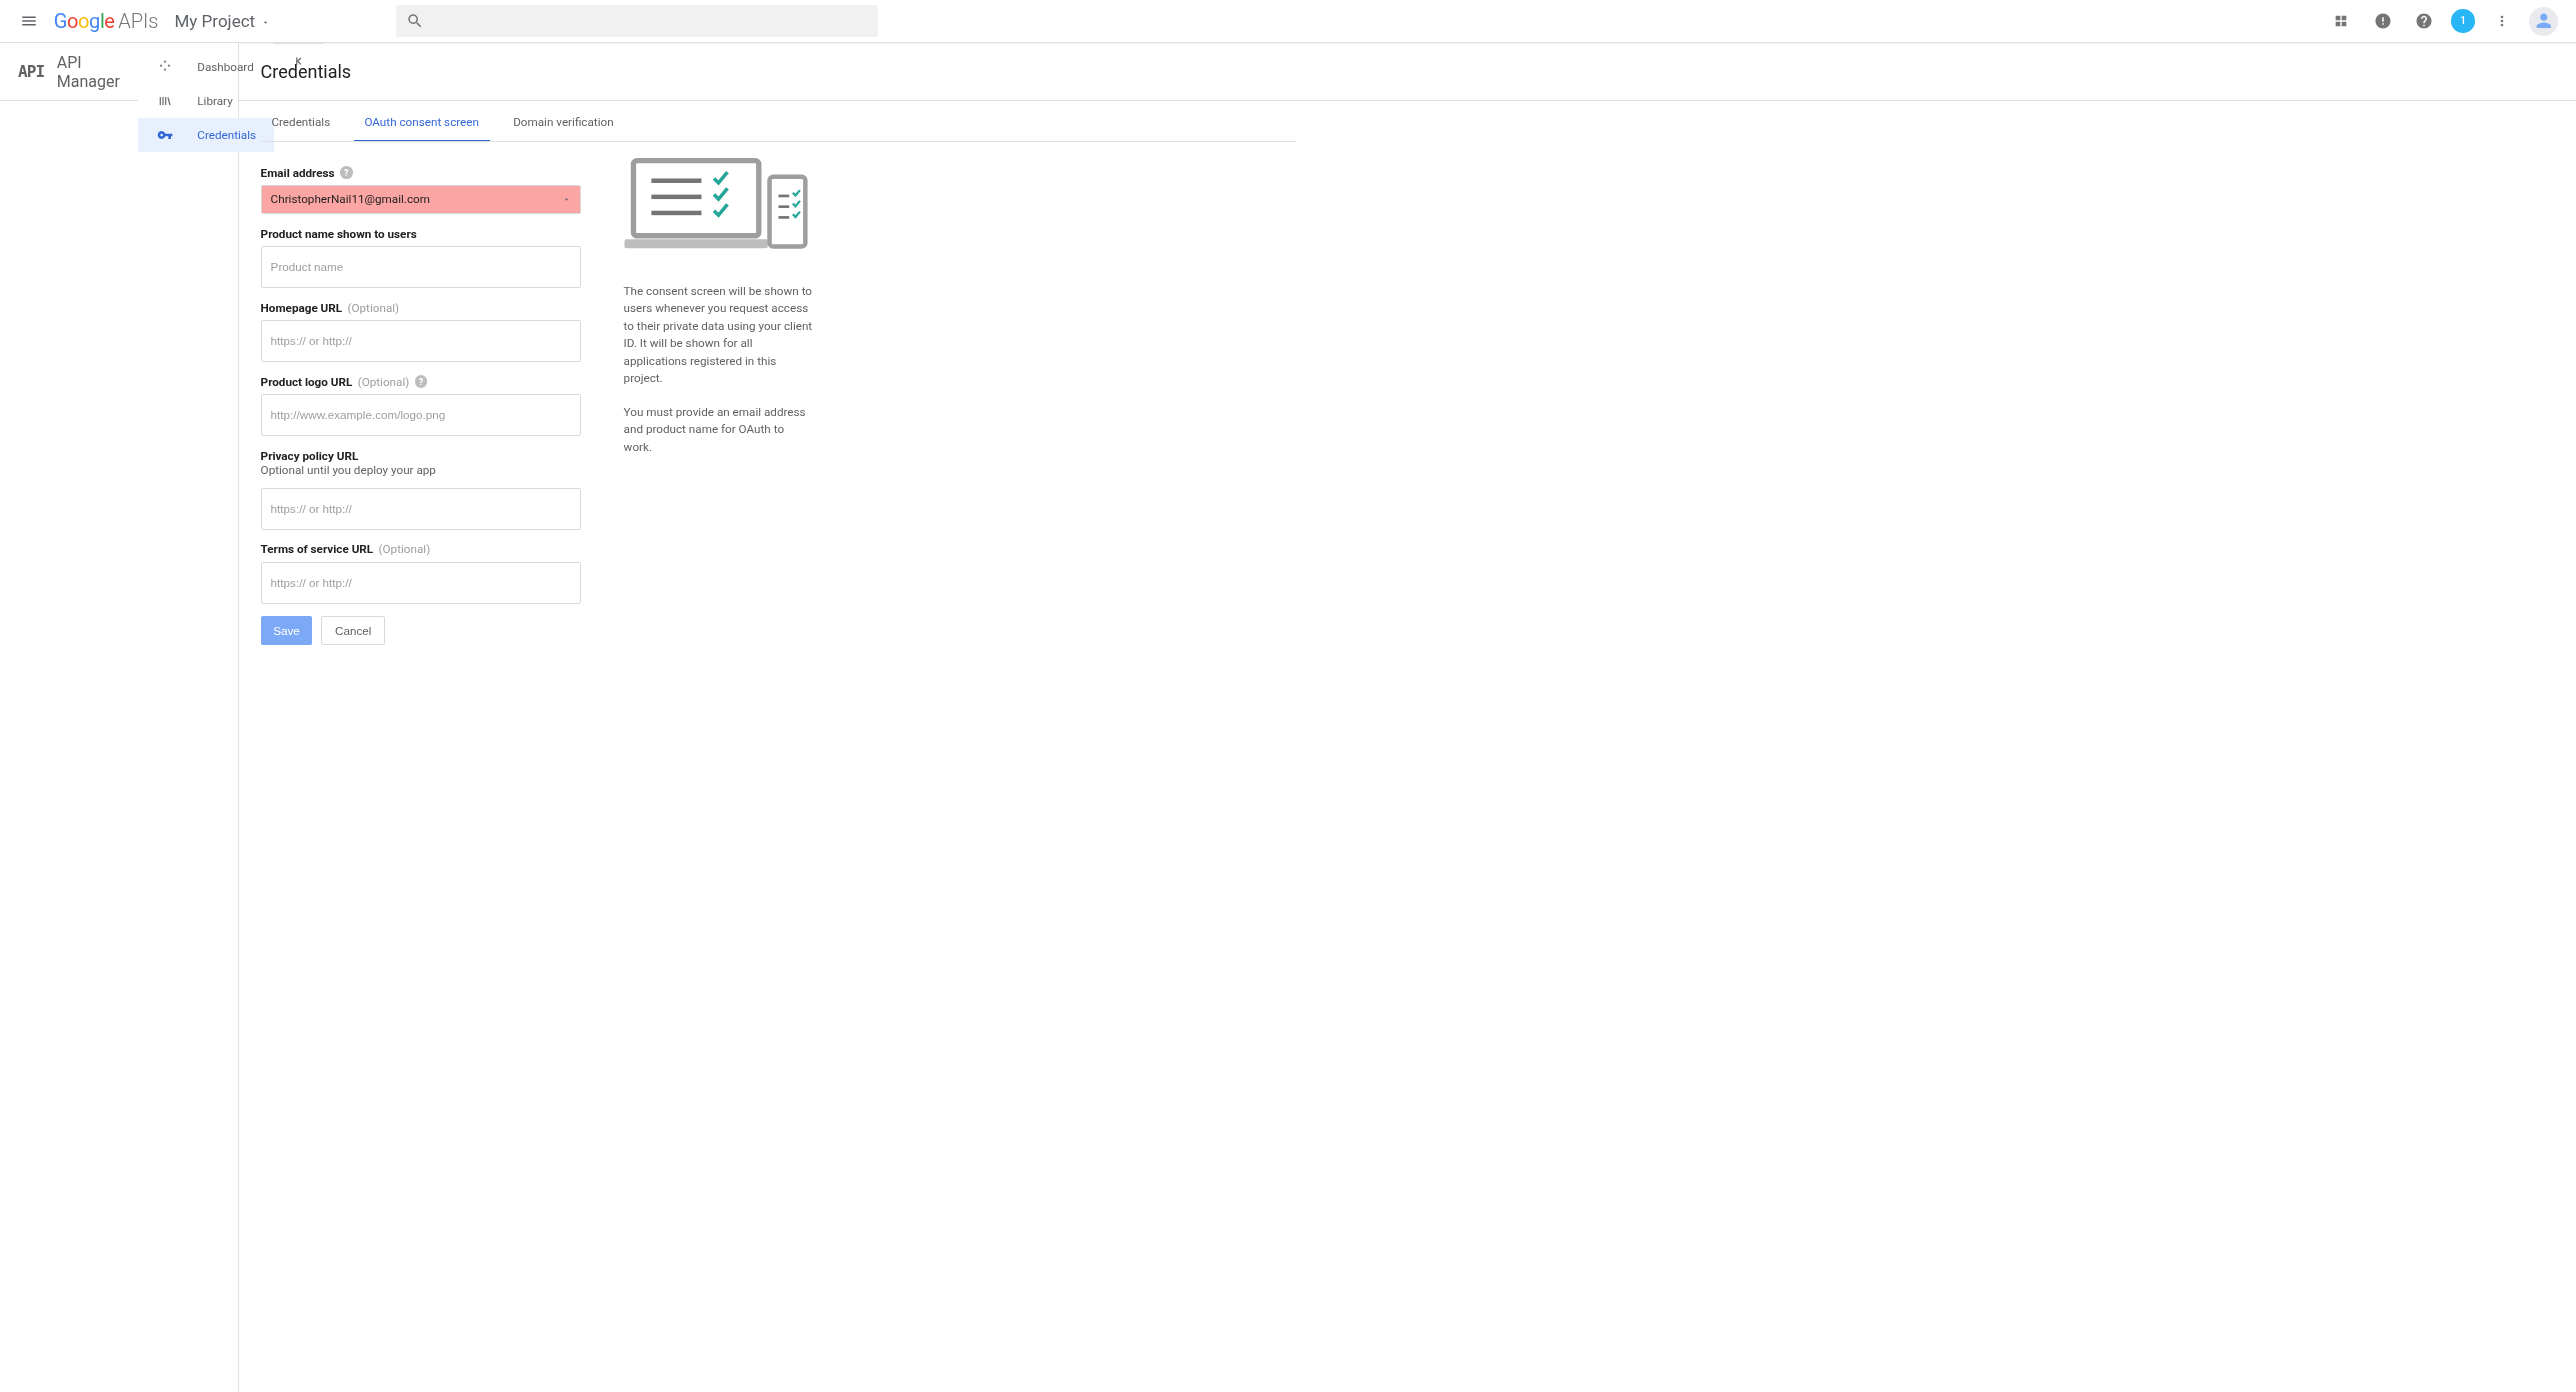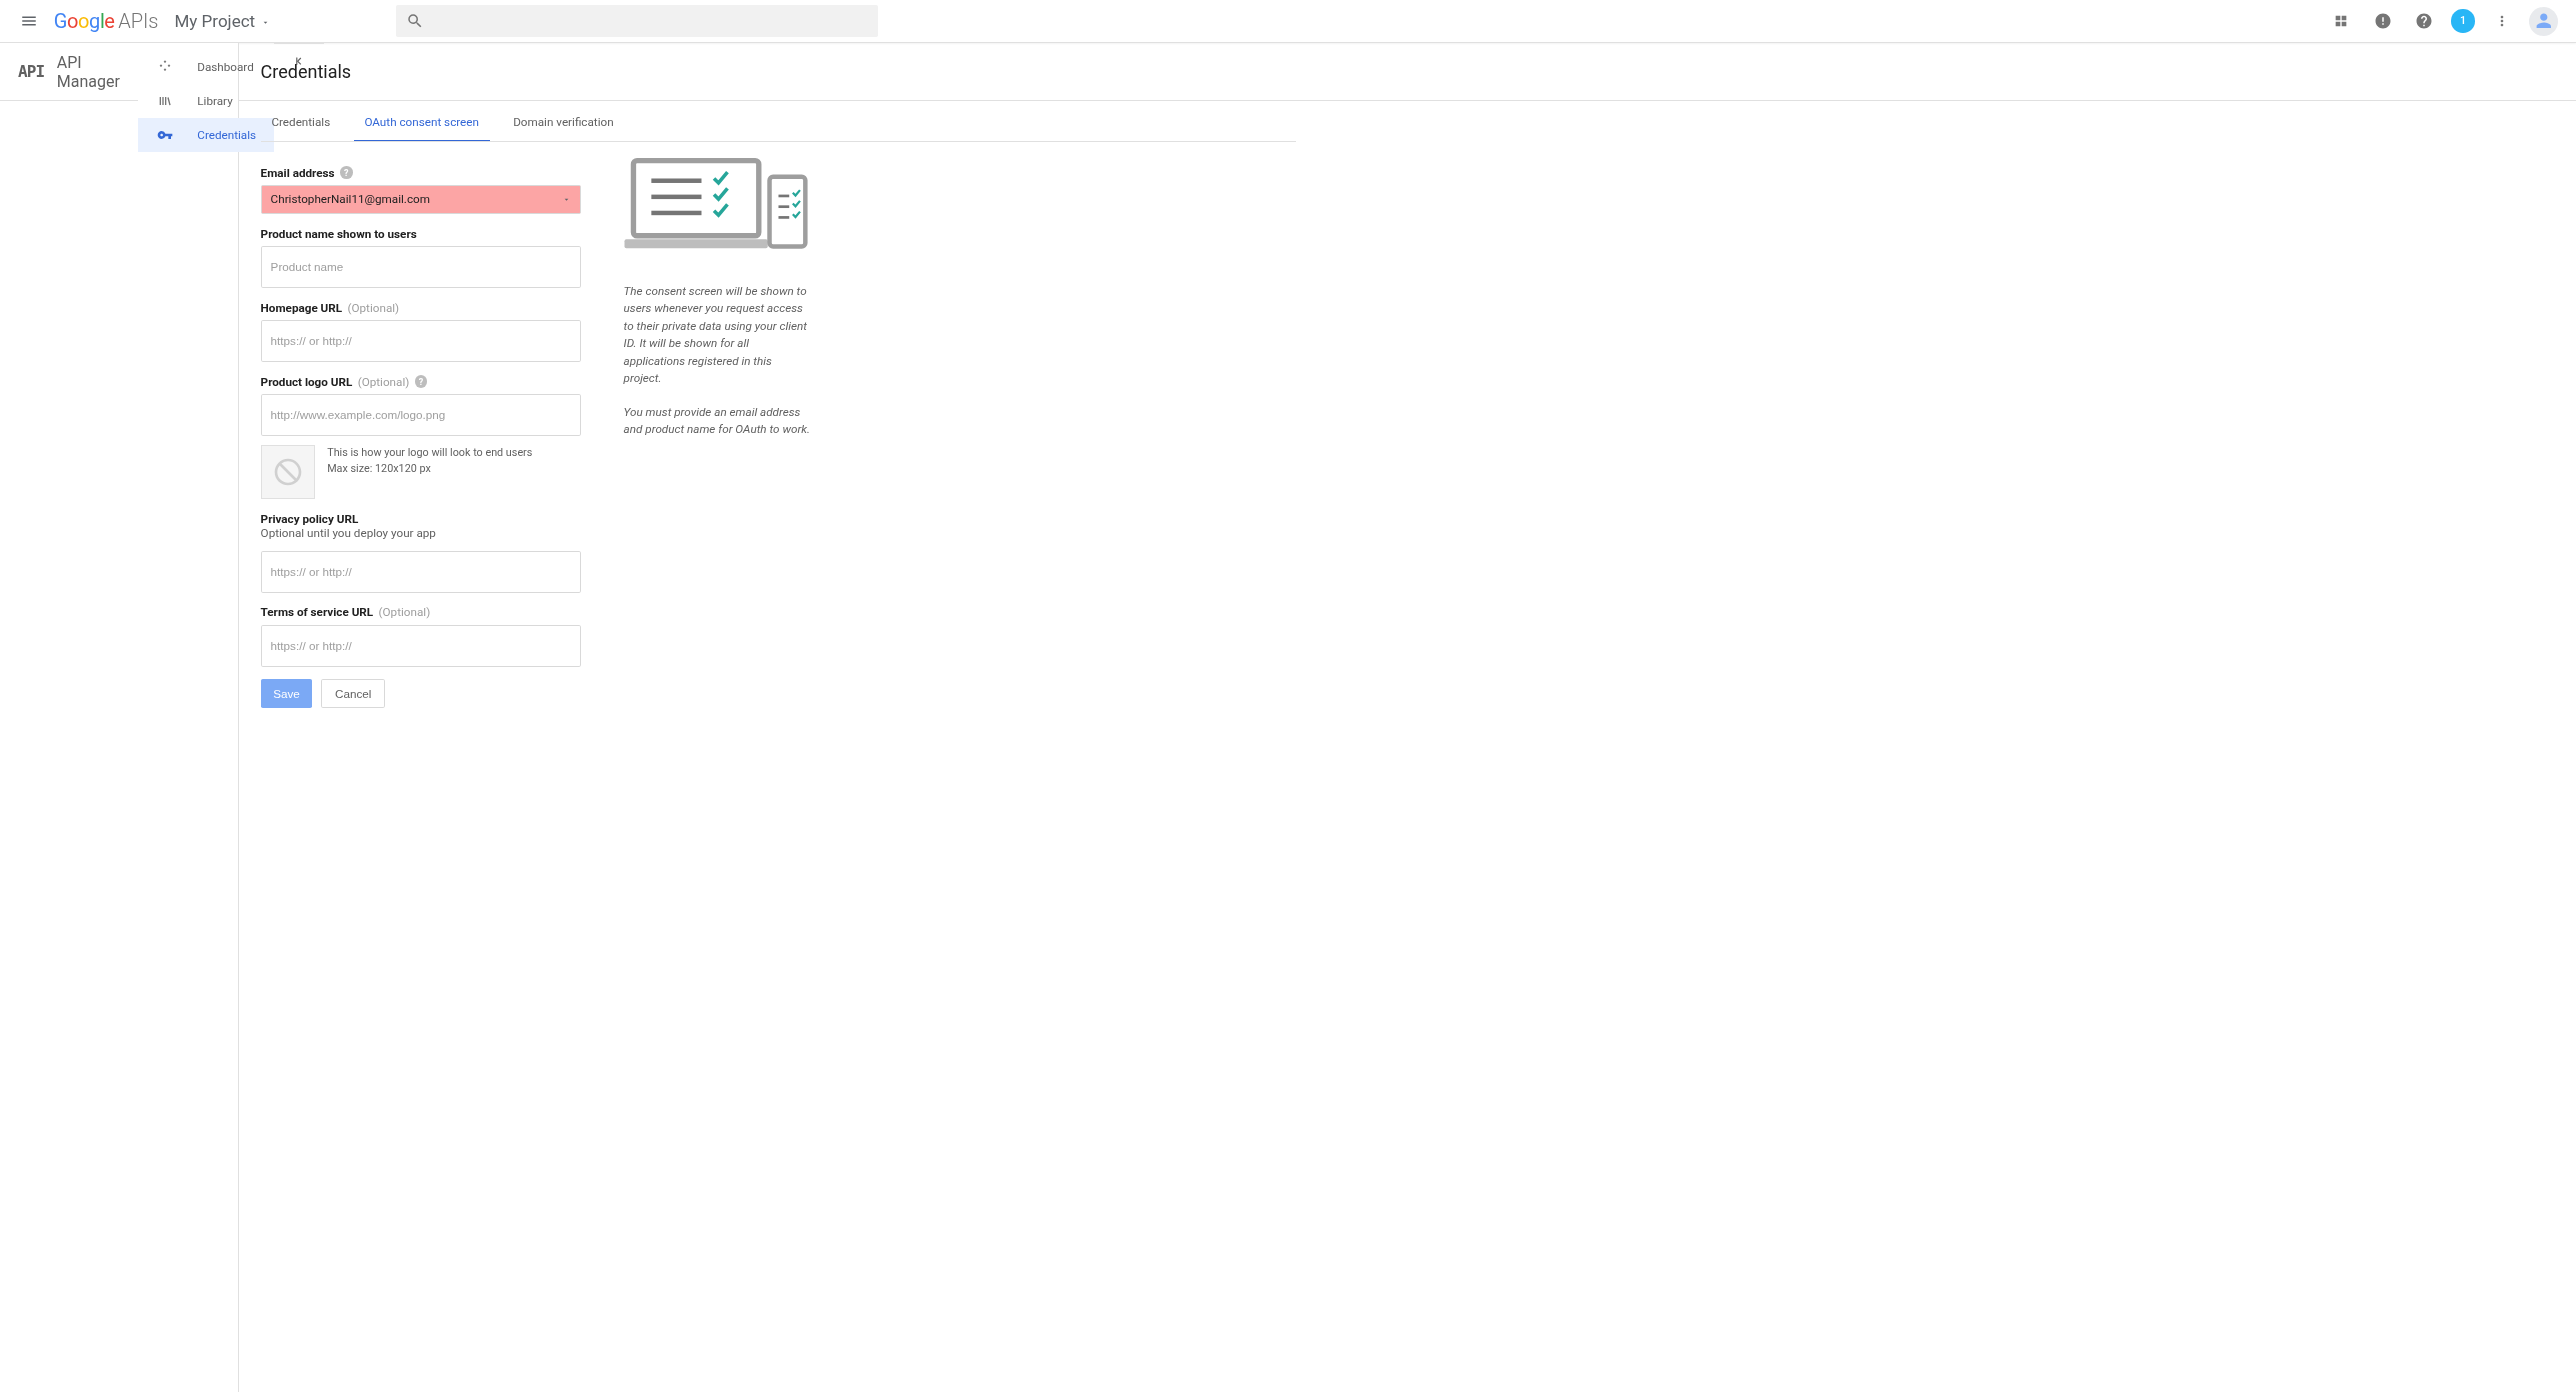--- a/index.html
+++ b/index.html
@@ -64,21 +64,21 @@
     .logo-preview-row { display:flex; gap:12.6px; margin-top:9px; align-items:flex-start; }
     .logo-placeholder { width:54px; height:54px; border:0.9px solid #e0e0e0; background:#f5f5f5; display:flex; align-items:center; justify-content:center; color:#d0d0d0; }
     .logo-hint { font-size:10.8px; color:#616161; line-height:1.5; }
 
     .buttons { display:flex; gap:9px; margin-top: 12.6px; }
     .btn { height:29px; padding: 0 12.6px; border-radius:1.8px; font-size:11.7px; cursor:pointer; display:flex; align-items:center; border:0.9px solid transparent; }
     .btn-primary { background:#8ab4f8; background:#6b9bf0; background:#7baaf7; color:#fff; border:none; }
     .btn-primary { background:#7ba9f5; }
     .btn-secondary { background:#fff; border:0.9px solid #d9d9d9; color:#616161; }
 
-    .side-text { font-size:11.7px; color:#616161; line-height:1.5; margin-top:29px;font-style:italic; }
+    .side-text { font-size:11.7px; color:#616161; line-height:1.5; margin-top:29px; }
     .side-text + .side-text { margin-top: 16px; }
 
     .illustration { width:189px; }
   </style>
 </head>
 <body>
 
 <div class="topbar">
   <div class="hamburger">
     <svg width="18" height="18" viewBox="0 0 24 24">
@@ -223,31 +223,20 @@
             <input class="input" type="text" placeholder="https:// or http://" style="">
           </div>
 
           <div class="field">
             <div class="field-label">
               <span>Product logo URL</span>
               <span class="optional">(Optional)</span>
               <span class="help-icon">?</span>
             </div>
             <input class="input" type="text" placeholder="http://www.example.com/logo.png" style="">
-            <div class="logo-preview-row">
-              <div class="logo-placeholder">
-                <svg width="32" height="32" viewBox="0 0 24 24">
-                    <path fill="#d0d0d0" d="M12 2C6.48 2 2 6.48 2 12s4.48 10 10 10 10-4.48 10-10S17.52 2 12 2zM4 12c0-1.85.63-3.55 1.69-4.9L16.9 18.31A7.902 7.902 0 0112 20c-4.41 0-8-3.59-8-8zm14.31 4.9L7.1 5.69A7.902 7.902 0 0112 4c4.41 0 8 3.59 8 8 0 1.85-.63 3.55-1.69 4.9z"></path>
-                  </svg>
-              </div>
-              <div class="logo-hint">
-                <div>This is how your logo will look to end users</div>
-                <div>Max size: 120x120 px</div>
-              </div>
-            </div>
           </div>
 
           <div class="field">
             <div class="field-label" style="margin-bottom:0;">
               <span>Privacy policy URL</span>
             </div>
             <div class="subtext">Optional until you deploy your app</div>
             <input class="input" type="text" placeholder="https:// or http://" style="">
           </div>
 

